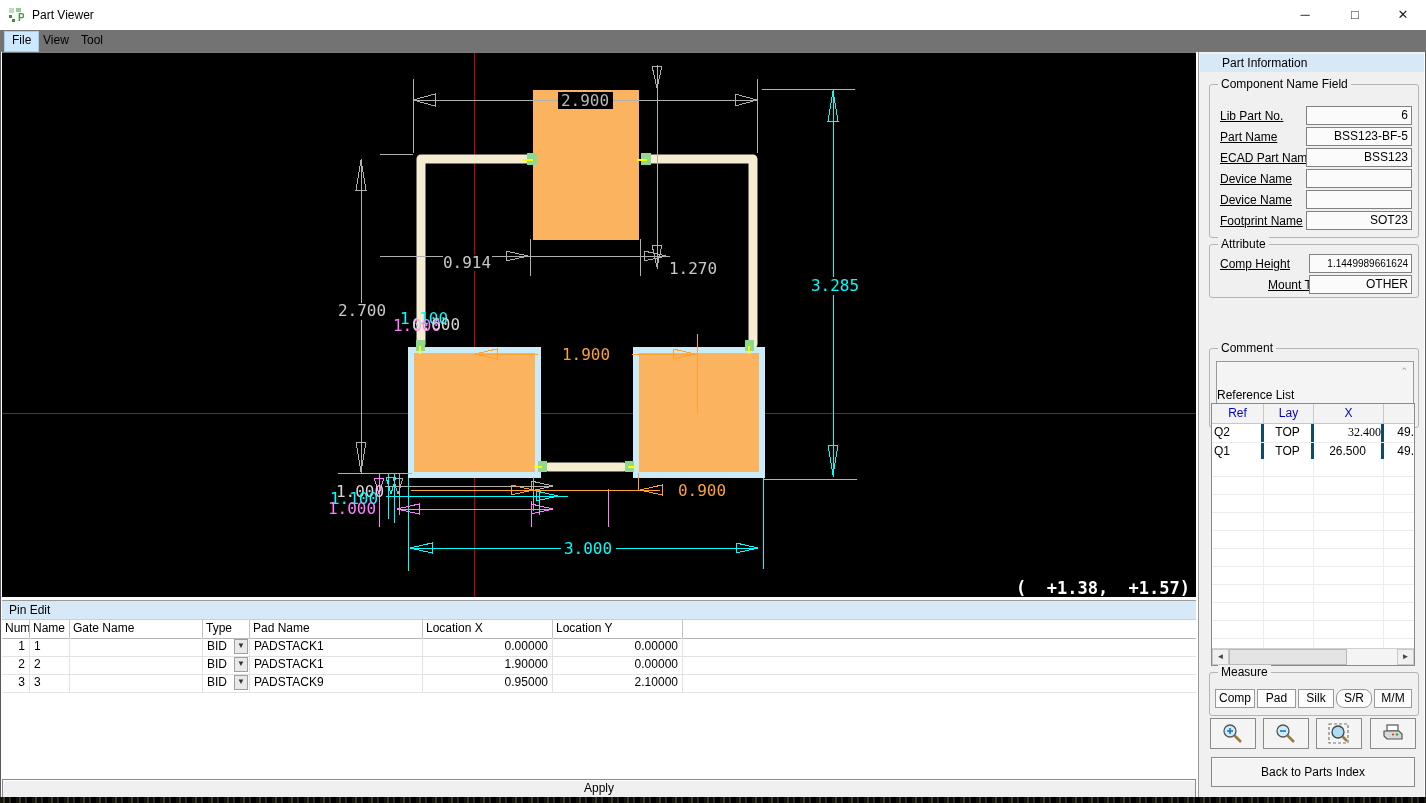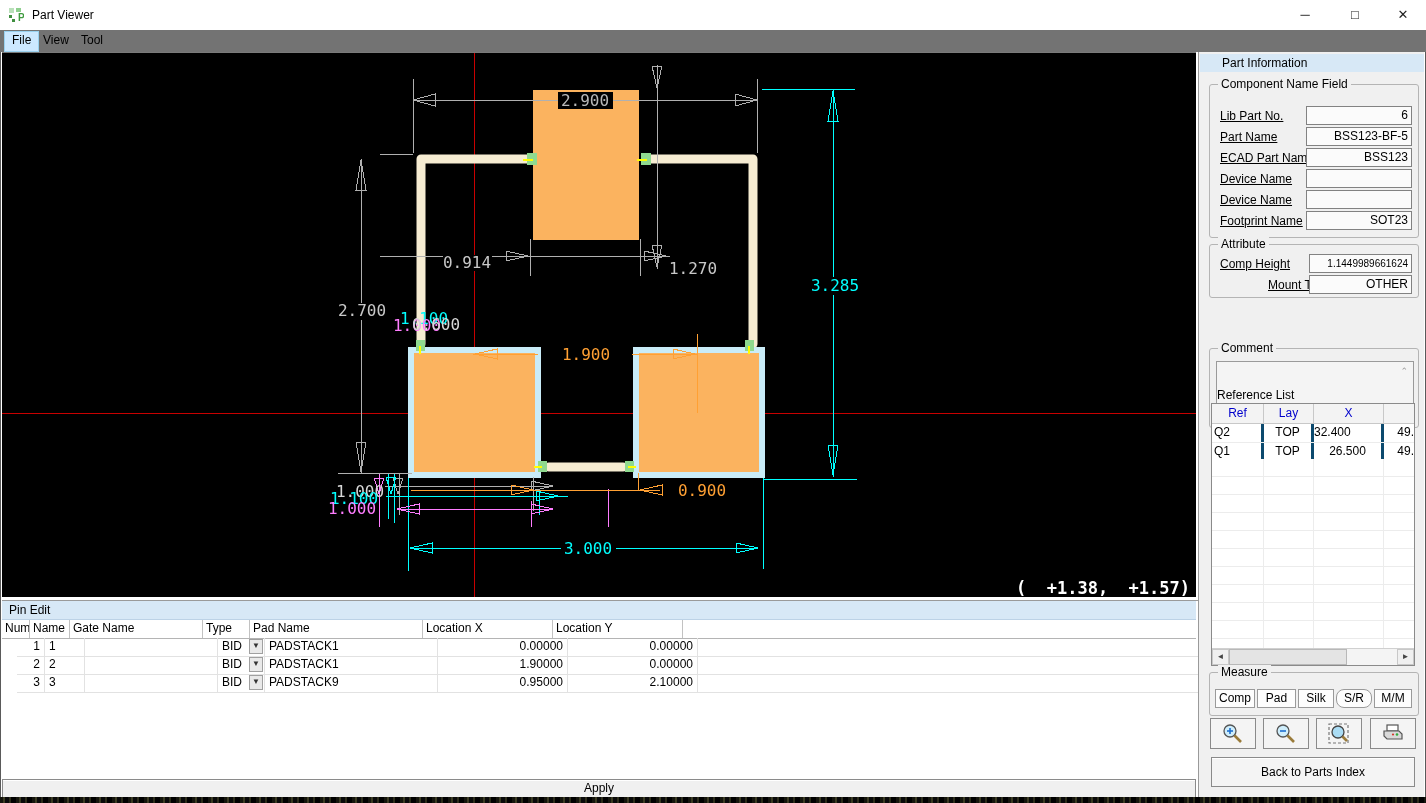--- a/index.html
+++ b/index.html
@@ -13,21 +13,21 @@
   .winbtn{position:absolute;top:4px;width:34px;height:22px;text-align:center;line-height:22px;font-size:13px;color:#222;cursor:default;}
   
   .menubar{position:absolute;left:0;top:30px;width:1426px;height:22px;background:#737373;}
   .menu-item{position:absolute;top:1px;height:19px;line-height:19px;padding:0 7px;}
   .menu-item.hl{background:#cce8ff;border:1px solid #99d1ef;line-height:17px;}
   
   .canvas{position:absolute;left:2px;top:52px;width:1194px;height:544px;background:#000;border-top:1px solid #7a7a7a;}
   .canvas svg{display:block;}
   .dimtxt{font-family:"DejaVu Sans Mono",monospace;font-size:16px;}
   
-  .pinedit{position:absolute;left:2px;top:600px;width:1194px;height:197px;background:#fff;border-top:1px solid #9a9a9a;padding-left:15px;}
+  .pinedit{position:absolute;left:2px;top:600px;width:1194px;height:197px;background:#fff;border-top:1px solid #9a9a9a;}
   .pe-header{position:absolute;left:0;top:0;width:1194px;height:19px;background:#d7e8f6;line-height:19px;padding-left:7px;box-sizing:border-box;border-bottom:1px solid #bcd2e6;}
   .pe-headrow{position:absolute;left:0;top:19px;width:1194px;height:18px;background:#fff;border-bottom:1px solid #b4b4b4;display:flex;}
   .pe-hcell{box-sizing:border-box;border-right:1px solid #c2c2c2;padding:1px 3px;height:18px;line-height:15px;overflow:hidden;}
   .pe-row{position:absolute;width:1194px;height:18px;display:flex;border-bottom:1px solid #e2e2e2;}
   .pe-cell{box-sizing:border-box;border-right:1px solid #e2e2e2;padding:1px 4px;height:18px;line-height:15px;overflow:hidden;}
   .c-num{width:28px;text-align:right;}
   .c-name{width:40px;}
   .c-gate{width:133px;}
   .c-type{width:47px;position:relative;}
   .c-pad{width:173px;}
@@ -332,21 +332,21 @@
     <div class="reflist">
       <div class="rl-head">
         <div class="rl-hcell" style="width:52px;">Ref</div>
         <div class="rl-hcell" style="width:50px;">Lay</div>
         <div class="rl-hcell" style="width:70px;">X</div>
         <div class="rl-hcell" style="flex:1;border-right:none;"></div>
       </div>
       <div class="rl-row">
         <div class="rl-cell" style="width:52px;padding-left:2px;">Q2</div>
         <div class="rl-cell" style="width:50px;text-align:center;">TOP</div>
-        <div class="rl-cell" style="width:70px;text-align:left;">32.400</div>
+        <div class="rl-cell" style="width:70px;text-align:right;font-family:Liberation Serif, serif;">32.400</div>
         <div class="rl-cell" style="flex:1;border-right:none;text-align:right;">49.</div>
       </div>
       <div class="rl-row">
         <div class="rl-cell" style="width:52px;padding-left:2px;">Q1</div>
         <div class="rl-cell" style="width:50px;text-align:center;">TOP</div>
         <div class="rl-cell" style="width:70px;text-align:center;">26.500</div>
         <div class="rl-cell" style="flex:1;border-right:none;text-align:right;">49.</div>
       </div>
       <div class="rl-empty"></div>
       <div class="rl-vsep" style="left:51px;"></div>

